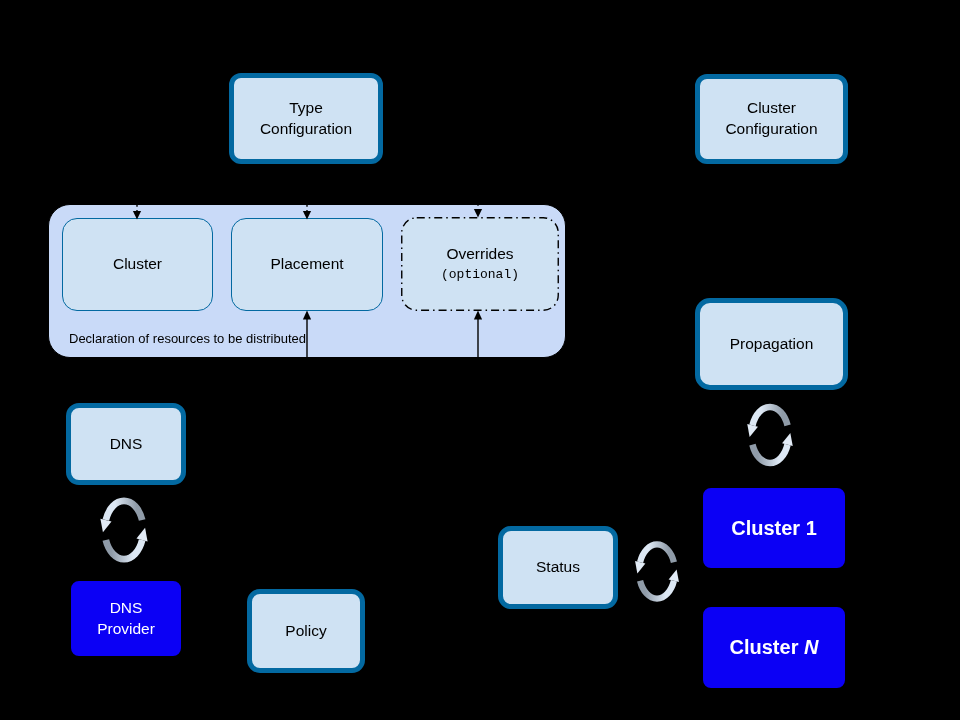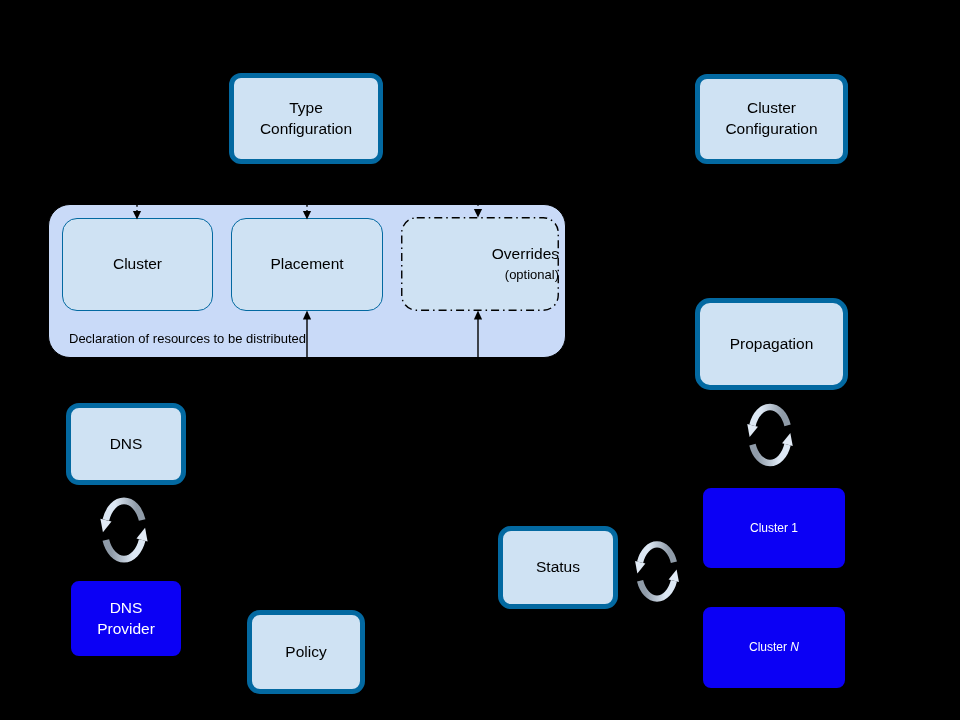--- a/index.html
+++ b/index.html
@@ -16,25 +16,25 @@
   .node{
     position:absolute;box-sizing:border-box;
     display:flex;flex-direction:column;align-items:center;justify-content:center;
     background:var(--node-fill,#cfe2f3);
     border:5px solid #0369a1;
     color:var(--node-text,#000);
     text-align:center;
     font-size:15.5px;line-height:1.35;
   }
   .node .lbl{white-space:pre-line;}
-  .node .sub{font-size:13px;margin-top:1px;}
+  .node .sub{font-size:13px;margin-top:1px;font-family:Liberation Mono, monospace;}
   .blue{
     background:var(--cluster-fill,#0b00f5);
     color:var(--cluster-text,#fff);
-    font-weight:400;font-size:12px;
+    font-weight:700;font-size:20px;
     border-color:#000;
   }
   .blue.regular{font-weight:400;font-size:15.5px;}
   .ital{font-style:italic;}
 
   .group{
     position:absolute;box-sizing:border-box;
     background:var(--group-fill,#c9daf8);
     border:1px solid #000;
     border-radius:22px;
@@ -106,21 +106,21 @@
   </svg>
 
   <div class="node zmid" style="left:62px;top:218px;width:151px;height:93px;border-radius:15px;border-width:1.5px;">
     <span class="lbl">Cluster</span>
   </div>
 
   <div class="node zmid" style="left:231px;top:218px;width:152px;height:93px;border-radius:15px;border-width:1.5px;text-align:center;">
     <span class="lbl">Placement</span>
   </div>
 
-  <div class="node zmid overrides" style="left:401px;top:217px;width:158px;height:94px;align-items:flex-end;">
+  <div class="node zmid overrides" style="left:401px;top:217px;width:158px;height:94px;">
     <svg class="dashrect" viewBox="0 0 158 94">
       <rect x="0.75" y="0.75" width="156.5" height="92.5" rx="15" ry="15" fill="#cfe2f3" stroke="#000" stroke-width="1.4" stroke-dasharray="8 4 1.5 4"></rect>
     </svg>
     <span class="lbl">Overrides</span>
     <span class="sub">(optional)</span>
   </div>
 
   <div class="node" style="left:66px;top:403px;width:120px;height:82px;border-radius:13px;">
     <span class="lbl">DNS</span>
   </div>
@@ -128,21 +128,21 @@
 
   <svg class="sync" style="left:95px;top:492px;" width="58" height="76" viewBox="0 0 60 76">
     <use href="#sync-glyph"></use>
   </svg>
 
   <div class="node blue regular" style="left:66px;top:576px;width:120px;height:85px;border-radius:13px;">
     <span class="lbl">DNS
 Provider</span>
   </div>
 
-  <div class="node" style="left:247px;top:610px;width:118px;height:84px;border-radius:13px;">
+  <div class="node" style="left:247px;top:589px;width:118px;height:84px;border-radius:13px;">
     <span class="lbl">Policy</span>
   </div>
 
   <div class="node" style="left:695px;top:298px;width:153px;height:92px;border-radius:15px;">
     <span class="lbl">Propagation</span>
   </div>
 
   <svg class="sync" style="left:742px;top:398px;" width="56" height="74" viewBox="0 0 60 76">
     <use href="#sync-glyph"></use>
   </svg>

